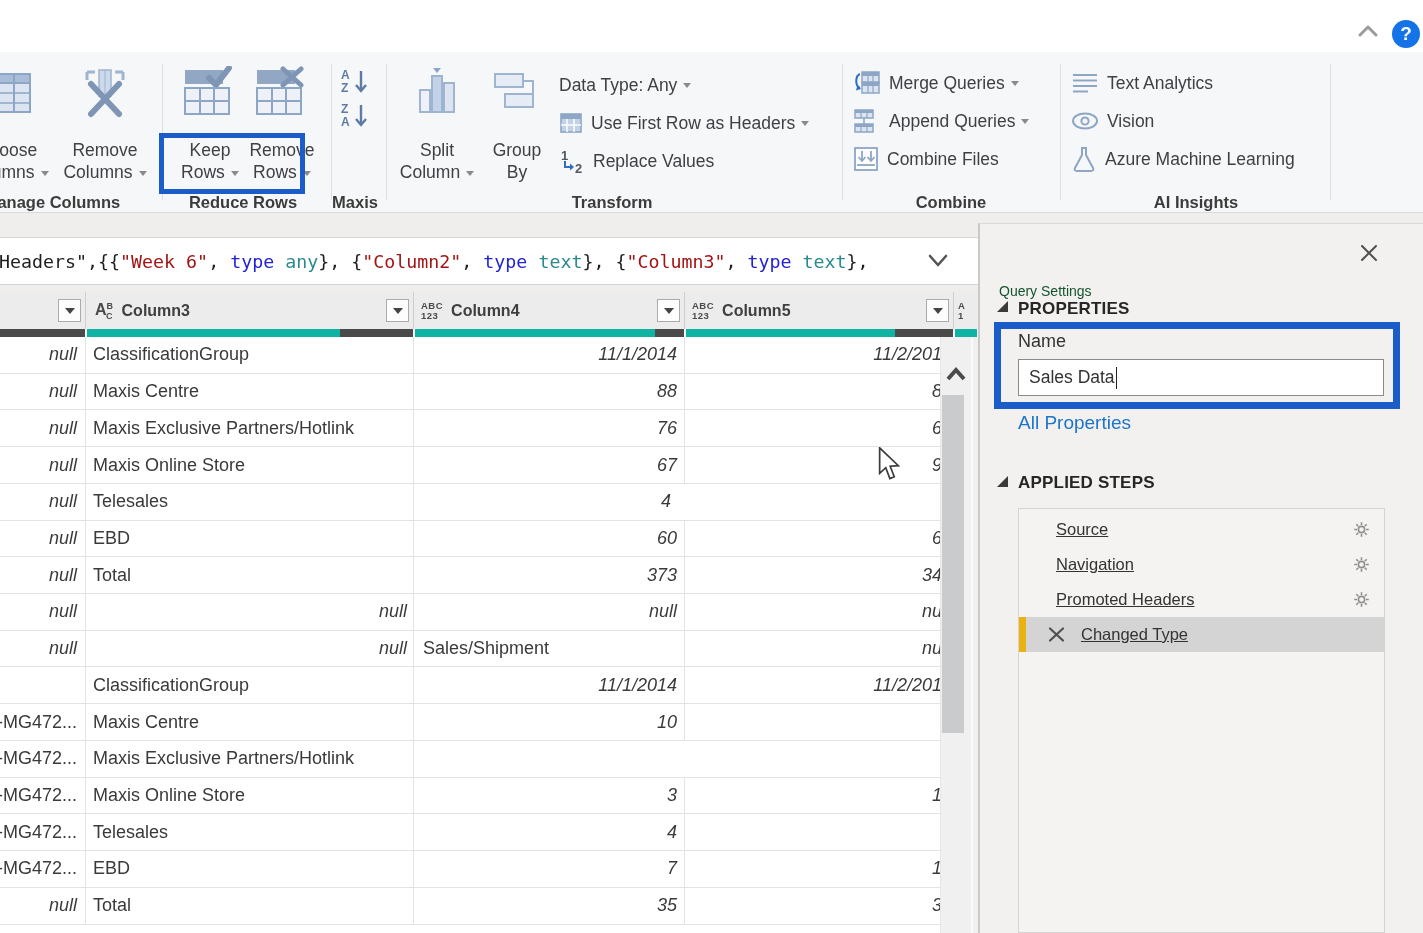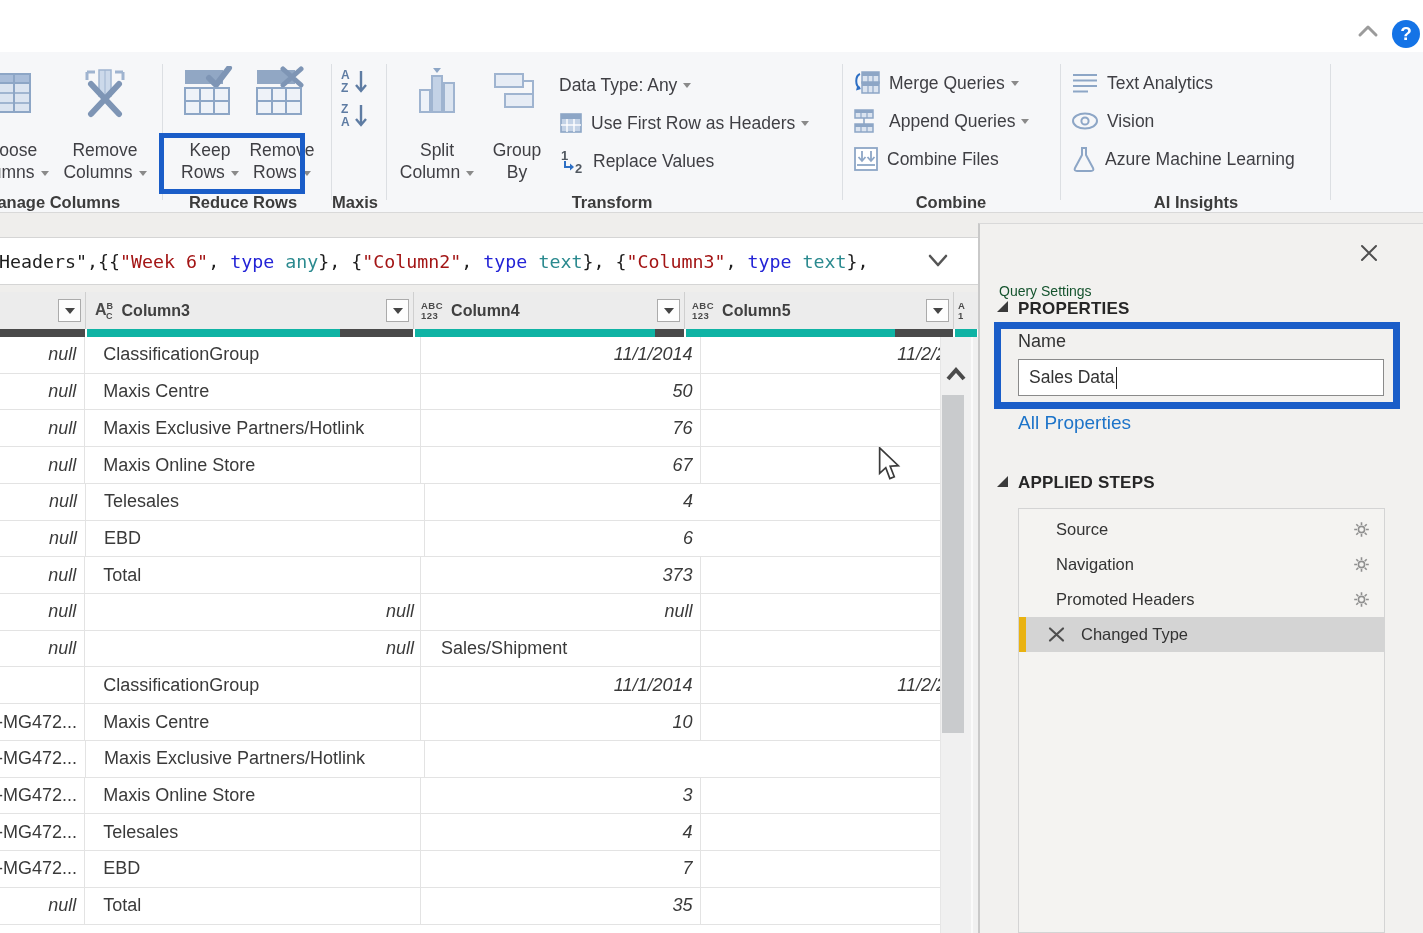--- a/index.html
+++ b/index.html
@@ -49,21 +49,21 @@
   .filter-btn{position:absolute;right:4px;top:7px;width:23px;height:23px;background:#fdfdfd;
               border:1px solid #ababab;box-sizing:border-box;display:flex;align-items:center;justify-content:center;}
   .filter-tri{width:0;height:0;border-left:5px solid transparent;border-right:5px solid transparent;
               border-top:6px solid #444;}
   
   .qbar{position:absolute;top:329px;height:8px;}
   .q-teal{background:#0fb3a4;}
   .q-dark{background:#4a4a4a;}
   
   #rows{position:absolute;left:0;top:337px;width:978px;}
-  .row{display:flex;height:36.72px;box-sizing:border-box;border-bottom:1px solid #e3e3e3;background:#fff;gap:11px;}
+  .row{display:flex;height:36.72px;box-sizing:border-box;border-bottom:1px solid #e3e3e3;background:#fff;}
   .cell{box-sizing:border-box;border-right:1px solid #e3e3e3;font-size:18px;color:#3a3a3a;
         white-space:nowrap;overflow:hidden;display:flex;align-items:center;}
   .c0{width:86px;}.c1{width:328px;}.c2{width:271px;}.c3{width:269px;border-right:none;}
   .cell.t{justify-content:flex-start;padding-left:7px;}
   .cell.t2{justify-content:flex-start;padding-left:9px;}
   .cell.v{justify-content:flex-end;font-style:italic;padding-right:7px;}
   .c0.v{padding-right:8px;}
   .c1.v{padding-right:6px;}
   .c3.v{padding-right:12px;}
   .cell.tc{justify-content:flex-start;padding-left:0;}
@@ -80,21 +80,21 @@
   #panel-close{left:1358px;top:242px;width:22px;height:22px;}
   .sec-tri{position:absolute;width:0;height:0;border-left:11px solid transparent;border-bottom:11px solid #3a3a3a;}
   .sec-label{position:absolute;font-size:17px;font-weight:bold;color:#262626;letter-spacing:0.2px;}
   #name-label{left:1018px;top:331px;font-size:18px;color:#333;}
   #name-input{left:1018px;top:359px;width:366px;height:37px;background:#ffffff;border:1px solid #8a8a8a;
               box-sizing:border-box;display:flex;align-items:center;font-size:17.5px;color:#333;padding-left:10px;}
   #name-caret{display:inline-block;width:1.5px;height:22px;background:#222;margin-left:1px;}
   #all-properties{left:1018px;top:412px;font-size:19px;color:#1d74c9;}
   #steps-box{left:1018px;top:508px;width:367px;height:425px;background:#f4f3f1;border:1px solid #d4d4d4;box-sizing:border-box;}
   .step{position:absolute;left:1019px;width:365px;height:35px;display:flex;align-items:center;font-size:16.5px;color:#333;}
-  .step .step-label{margin-left:37px;white-space:nowrap;}
+  .step .step-label{margin-left:37px;white-space:nowrap;text-decoration:underline;}
   .step.selected{background:#d4d4d4;}
   .step.selected .goldbar{position:absolute;left:0;top:0;width:7px;height:35px;background:#e9b211;}
   .step.selected .step-label{margin-left:8px;}
   .step-del{margin-left:28px;margin-right:7px;display:flex;align-items:center;}
   .step-gear{position:absolute;right:14px;top:9px;}
   
   #cursor{left:877px;top:447px;}
 </style>
 </head>
 <body>
@@ -388,21 +388,21 @@
   <div id="rows">
     <div class="row">
       <div class="cell c0 v">null</div>
       <div class="cell c1 t">ClassificationGroup</div>
       <div class="cell c2 v">11/1/2014</div>
       <div class="cell c3 v">11/2/201</div>
     </div>
     <div class="row">
       <div class="cell c0 v">null</div>
       <div class="cell c1 t">Maxis Centre</div>
-      <div class="cell c2 v">50</div>
+      <div class="cell c2 v">88</div>
       <div class="cell c3 v">8</div>
     </div>
     <div class="row">
       <div class="cell c0 v">null</div>
       <div class="cell c1 t">Maxis Exclusive Partners/Hotlink</div>
       <div class="cell c2 v">76</div>
       <div class="cell c3 v">6</div>
     </div>
     <div class="row">
       <div class="cell c0 v">null</div>
@@ -411,20 +411,21 @@
       <div class="cell c3 v">9</div>
     </div>
     <div class="row">
       <div class="cell c0 v">null</div>
       <div class="cell c1 t">Telesales</div>
       <div class="cell c3 v">4</div>
     </div>
     <div class="row">
       <div class="cell c0 v">null</div>
       <div class="cell c1 t">EBD</div>
+      <div class="cell c2 v">60</div>
       <div class="cell c3 v">6</div>
     </div>
     <div class="row">
       <div class="cell c0 v">null</div>
       <div class="cell c1 t">Total</div>
       <div class="cell c2 v">373</div>
       <div class="cell c3 v">34</div>
     </div>
     <div class="row">
       <div class="cell c0 v">null</div>

